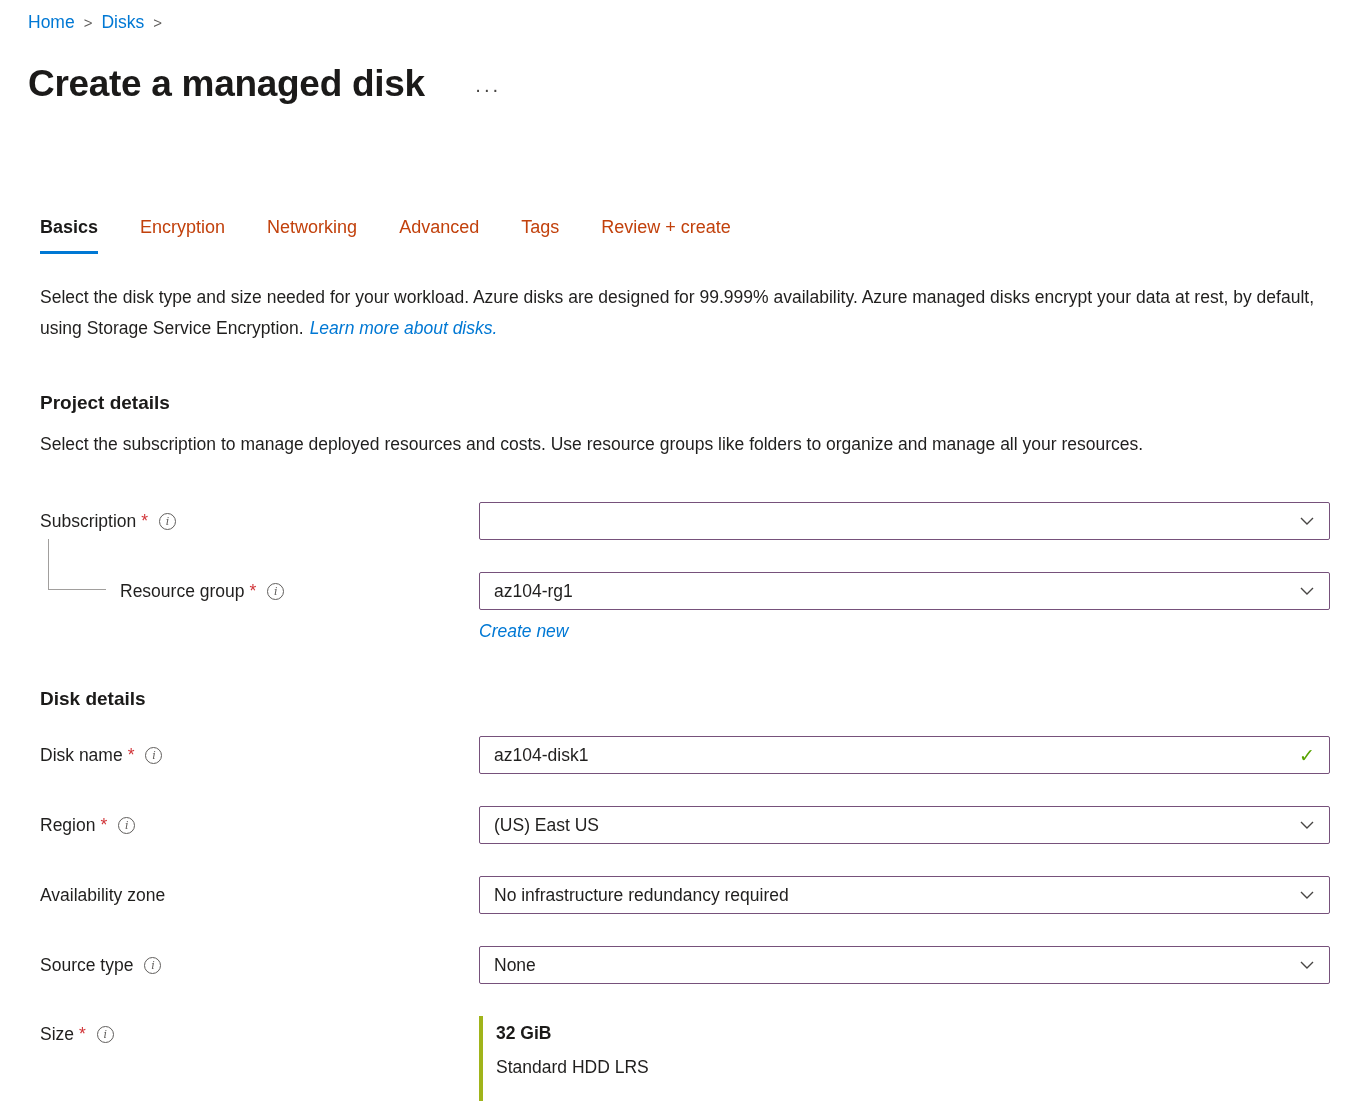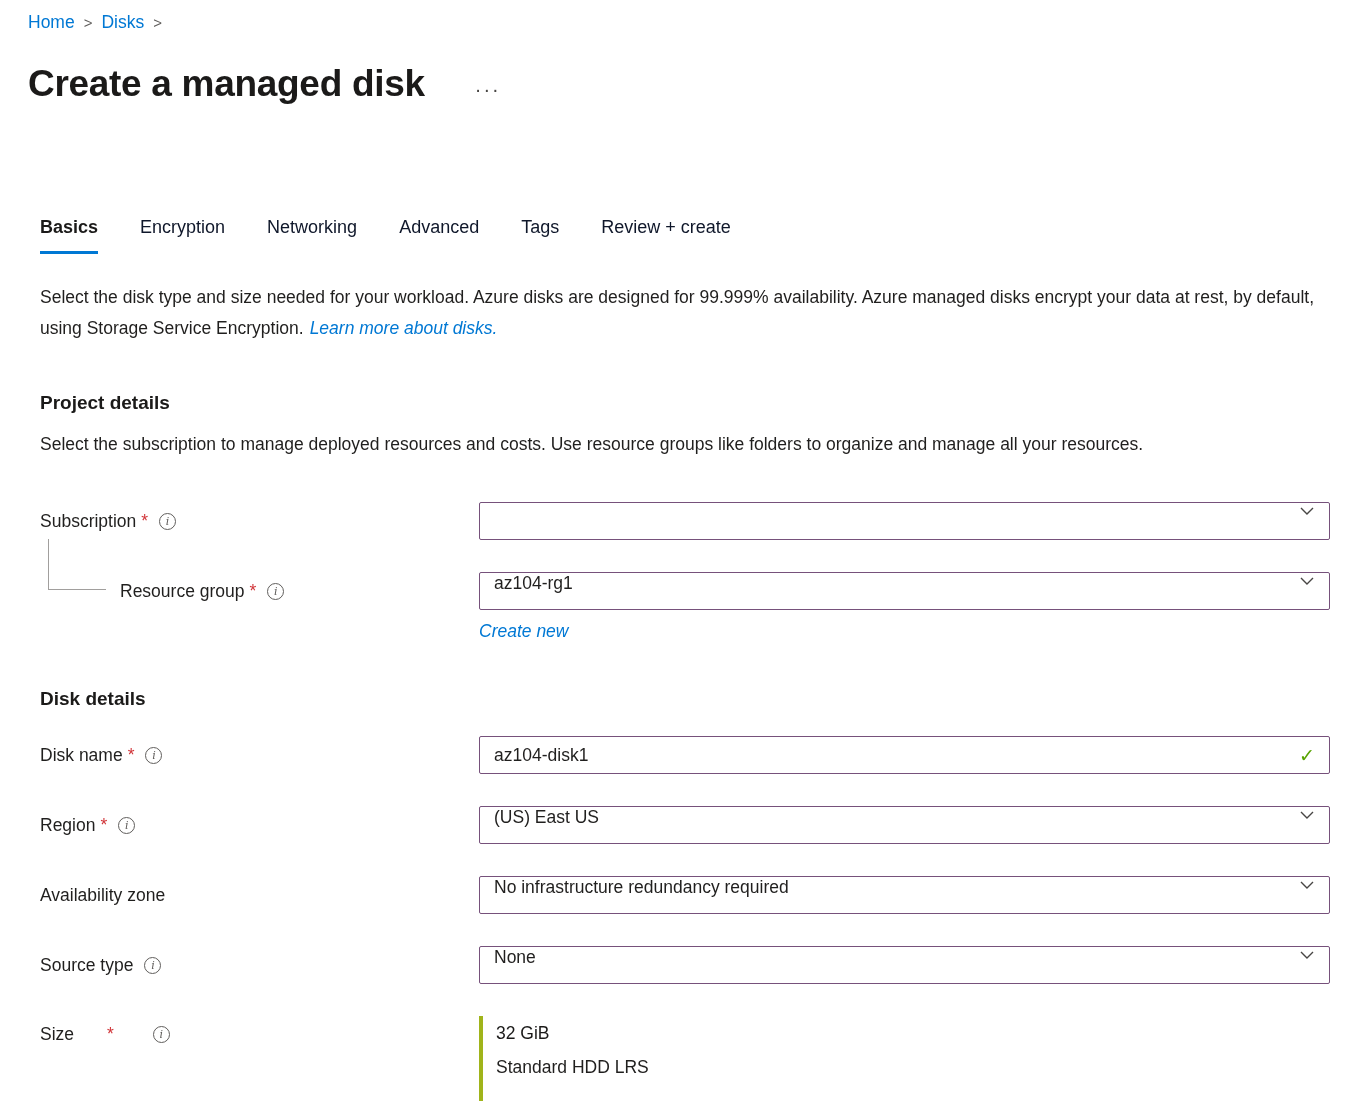--- a/index.html
+++ b/index.html
@@ -28,21 +28,21 @@
   
   .title-row{display:flex;align-items:center;margin-top:28px;}
   .title{font-size:37px;font-weight:700;margin:0;letter-spacing:-0.3px;color:#1b1a19;}
   .more-options{background:none;border:none;color:#484644;font-size:20px;letter-spacing:2px;
     margin-left:44px;margin-top:10px;cursor:pointer;padding:2px 6px;line-height:1;}
 
   .content{margin-left:12px;}
 
   
   .tabs{display:flex;gap:42px;margin-top:112px;}
-  .tab{font-size:18px;color:#0f172a;padding-bottom:13px;cursor:pointer;border-bottom:3px solid transparent;}
+  .tab{font-size:18px;color:#c2410c;padding-bottom:13px;cursor:pointer;border-bottom:3px solid transparent;}
   .tab.active{font-weight:700;color:#1b1a19;border-bottom-color:var(--link);}
 
   
   .intro{margin:28px 0 0 0;font-size:17.5px;line-height:31px;max-width:1286px;}
   .link{color:var(--link);text-decoration:none;cursor:pointer;font-style:italic;}
   .intro .link{margin-left:6px;}
   .section-heading{margin:48px 0 0 0;font-size:19px;font-weight:700;color:#1b1a19;}
   .section-desc{margin:15px 0 0 0;font-size:17.5px;line-height:31px;max-width:1280px;}
 
   
@@ -52,44 +52,44 @@
   .label-col{width:439px;flex-shrink:0;display:flex;align-items:center;}
   .label-col.indented{padding-left:80px;}
   .field-label{font-size:17.5px;color:var(--text);}
   .required{color:var(--required);margin-left:5px;font-size:17.5px;}
   .info-icon{width:17px;height:17px;border:1px solid var(--muted);border-radius:50%;
     color:var(--muted);font-size:11px;display:inline-flex;align-items:center;justify-content:center;
     margin-left:11px;font-family:"DejaVu Serif",serif;font-style:italic;cursor:default;flex-shrink:0;}
   .control{flex:1;min-width:0;}
 
   .dropdown{height:38px;border:1px solid var(--field-border);border-radius:2px;background:#fff;
-    display:flex;align-items:flex-start;justify-content:space-between;padding:0 14px;cursor:pointer;}
+    display:flex;align-items:center;justify-content:space-between;padding:0 14px;cursor:pointer;}
   .dd-value{font-size:17.5px;color:var(--text);white-space:nowrap;overflow:hidden;}
   .chevron{display:inline-flex;align-items:center;flex-shrink:0;margin-left:10px;}
 
   .input-wrap{height:38px;border:1px solid var(--field-border);border-radius:2px;background:#fff;
     display:flex;align-items:center;padding:8px 14px;}
   .input-wrap input{flex:1;border:none;outline:none;padding:0;font-size:17.5px;
     font-family:"Liberation Sans","DejaVu Sans",sans-serif;color:var(--text);background:transparent;}
   .check{color:var(--valid-check);font-size:19px;font-weight:bold;margin-left:10px;flex-shrink:0;}
 
   
   .elbow{position:absolute;left:8px;top:-33px;width:58px;height:51px;
     border-left:1px solid #a19f9d;border-bottom:1px solid #a19f9d;pointer-events:none;}
 
   .create-new-row{margin-left:439px;margin-top:11px;}
   .create-new{font-size:17.5px;display:inline-block;}
 
   .disk-details-heading{margin-top:46px;}
 
   
   .row-size{align-items:flex-start;}
-  .row-size .label-col{margin-top:8px;gap:28px;}
+  .row-size .label-col{margin-top:8px;}
   .size-block{border-left:4px solid var(--size-accent);padding:7px 0 26px 13px;}
-  .size-value{font-size:17.5px;font-weight:400;color:#1b1a19;}
+  .size-value{font-size:17.5px;font-weight:700;color:#1b1a19;}
   .size-sku{font-size:17.5px;margin-top:13px;}
 </style>
 </head>
 <body>
 
 <div class="page">
 
   <nav class="breadcrumb">
     <a class="crumb">Home</a><span class="crumb-sep">&gt;</span><a class="crumb">Disks</a><span class="crumb-sep">&gt;</span>
   </nav>

